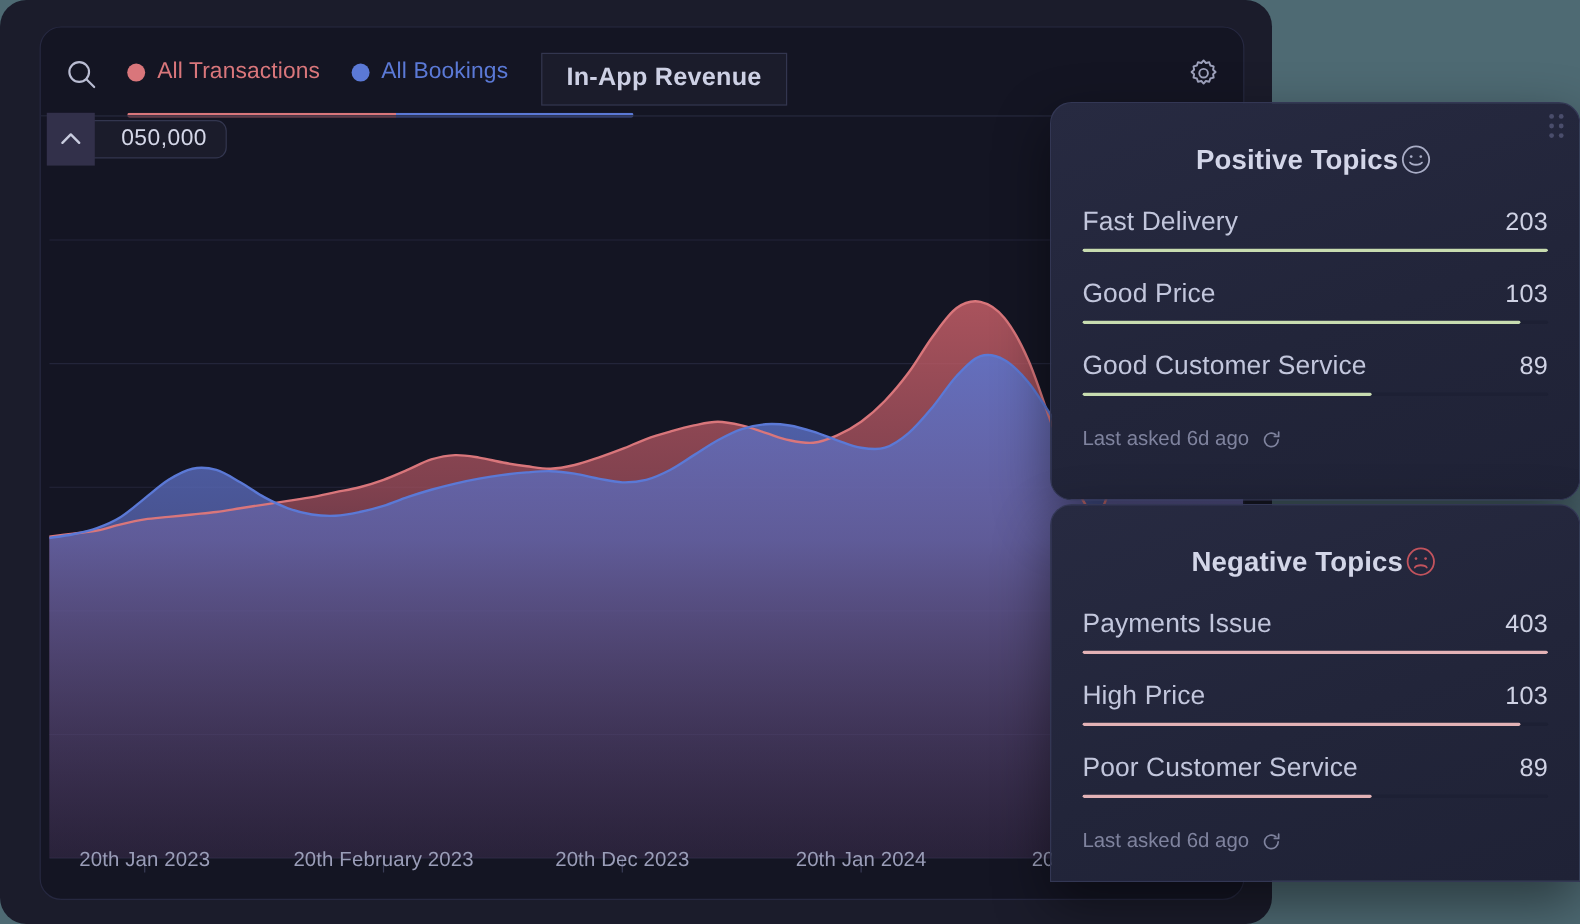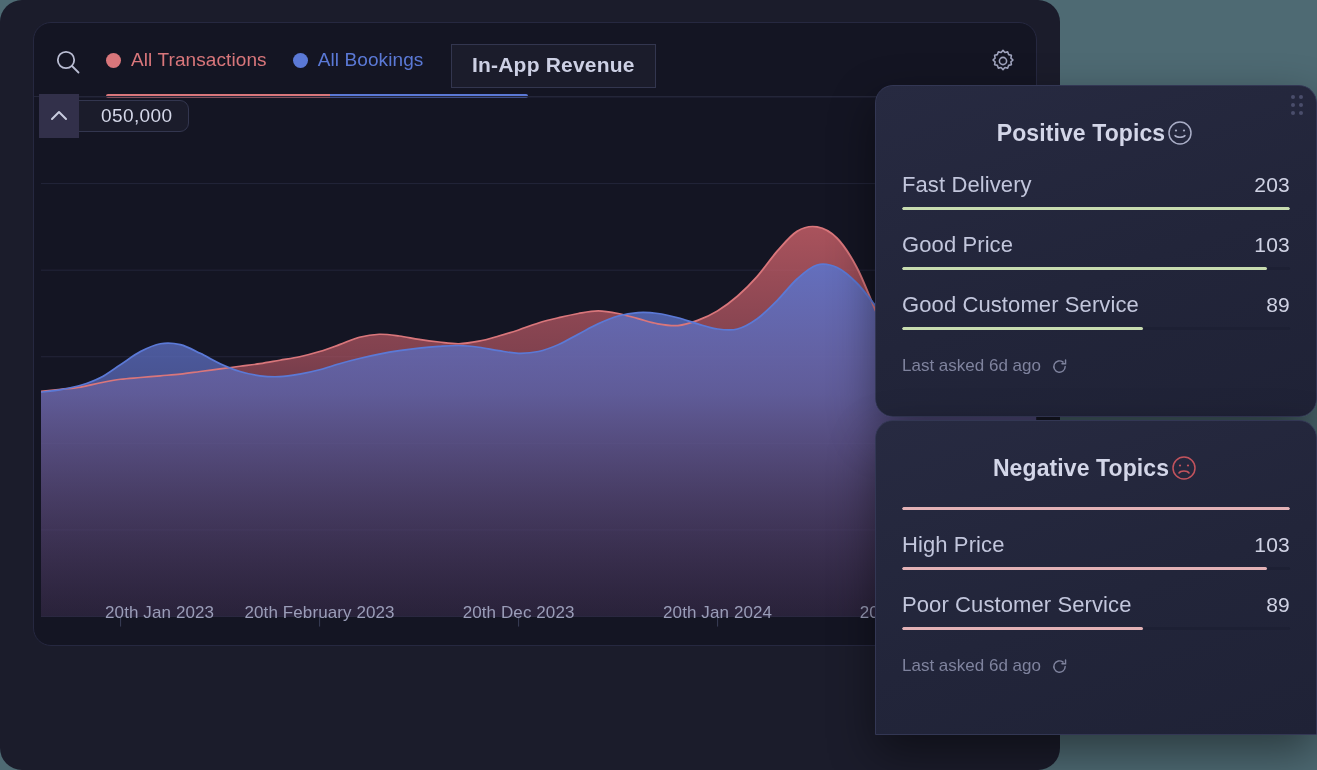--- a/index.html
+++ b/index.html
@@ -15,21 +15,21 @@
 
   
   .app-shell{
     position:absolute; left:0; top:0; width:1060px; height:770px;
     background:#1b1c2b;
     border-radius:22px 22px 22px 22px;
   }
 
   
   .chart-card{
-    position:absolute; left:33px; top:22px; width:1004px; height:624px;
+    position:absolute; left:33px; top:22px; width:1004px; height:728px;
     background:#141523;
     border:1px solid #262840;
     border-radius:18px;
     overflow:hidden;
   }
 
   
   .title-pill{
     position:absolute; left:417px; top:21px; z-index:40;
     padding:8px 20px 10px 20px;
@@ -219,21 +219,21 @@
             <line x1="680" x2="680" y1="620" y2="632" stroke="#3a3d57" stroke-width="1" vector-effect="non-scaling-stroke"></line>
             <line x1="880" x2="880" y1="620" y2="632" stroke="#3a3d57" stroke-width="1" vector-effect="non-scaling-stroke"></line>
           </g>
         <path id="area-transactions" fill="url(#gradTrans)" d="M0.00,351.33C3.33,350.90 13.33,349.61 20.00,348.75C26.67,347.89 33.33,347.46 40.00,346.17C46.67,344.88 53.33,342.55 60.00,341.00C66.67,339.45 73.33,337.90 80.00,336.87C86.67,335.83 93.33,335.49 100.00,334.80C106.67,334.11 113.33,333.42 120.00,332.73C126.67,332.04 133.33,331.53 140.00,330.67C146.67,329.81 153.33,328.60 160.00,327.57C166.67,326.53 173.33,325.50 180.00,324.47C186.67,323.43 193.33,322.40 200.00,321.37C206.67,320.33 213.33,319.47 220.00,318.27C226.67,317.06 233.33,315.51 240.00,314.13C246.67,312.76 253.33,311.72 260.00,310.00C266.67,308.28 273.33,306.21 280.00,303.80C286.67,301.39 293.33,298.38 300.00,295.53C306.67,292.69 313.33,288.82 320.00,286.75C326.67,284.68 333.33,283.39 340.00,283.13C346.67,282.88 353.33,284.17 360.00,285.20C366.67,286.23 373.33,288.13 380.00,289.33C386.67,290.54 393.33,291.57 400.00,292.43C406.67,293.29 413.33,294.67 420.00,294.50C426.67,294.33 433.33,292.95 440.00,291.40C446.67,289.85 453.33,287.44 460.00,285.20C466.67,282.96 473.33,280.55 480.00,277.97C486.67,275.38 493.33,272.11 500.00,269.70C506.67,267.29 513.33,265.39 520.00,263.50C526.67,261.61 533.33,259.71 540.00,258.33C546.67,256.96 553.33,255.23 560.00,255.23C566.67,255.23 573.33,256.78 580.00,258.33C586.67,259.88 593.33,262.47 600.00,264.53C606.67,266.60 613.33,269.36 620.00,270.73C626.67,272.11 633.33,273.49 640.00,272.80C646.67,272.11 653.33,269.53 660.00,266.60C666.67,263.67 673.33,260.06 680.00,255.23C686.67,250.41 693.33,244.56 700.00,237.67C706.67,230.78 713.33,222.86 720.00,213.90C726.67,204.94 733.33,192.89 740.00,183.93C746.67,174.98 753.33,164.99 760.00,160.17C766.67,155.34 773.33,153.62 780.00,155.00C786.67,156.38 793.33,160.34 800.00,168.43C806.67,176.53 813.33,188.58 820.00,203.57C826.67,218.55 833.33,240.59 840.00,258.33C846.67,276.07 853.33,297.94 860.00,310.00C866.67,322.06 873.33,338.42 880.00,330.67C886.67,322.92 893.33,289.33 900.00,263.50C906.67,237.67 913.33,203.22 920.00,175.67C926.67,148.11 933.33,117.11 940.00,98.17C946.67,79.22 953.33,63.72 960.00,62.00C966.67,60.28 973.33,74.92 980.00,87.83C986.67,100.75 996.67,130.89 1000.00,139.50 L1000,620 L0,620 Z"></path>
         <path id="area-bookings" fill="url(#gradBookings)" d="M0.00,352.37C3.33,351.85 13.33,350.64 20.00,349.27C26.67,347.89 33.33,346.51 40.00,344.10C46.67,341.69 53.33,338.93 60.00,334.80C66.67,330.67 73.33,324.47 80.00,319.30C86.67,314.13 93.33,307.93 100.00,303.80C106.67,299.67 113.33,295.88 120.00,294.50C126.67,293.12 133.33,293.64 140.00,295.53C146.67,297.43 153.33,302.08 160.00,305.87C166.67,309.66 173.33,314.65 180.00,318.27C186.67,321.88 193.33,325.16 200.00,327.57C206.67,329.98 213.33,331.70 220.00,332.73C226.67,333.77 233.33,334.11 240.00,333.77C246.67,333.42 253.33,332.04 260.00,330.67C266.67,329.29 273.33,327.57 280.00,325.50C286.67,323.43 293.33,320.51 300.00,318.27C306.67,316.03 313.33,313.96 320.00,312.07C326.67,310.17 333.33,308.45 340.00,306.90C346.67,305.35 353.33,303.97 360.00,302.77C366.67,301.56 373.33,300.53 380.00,299.67C386.67,298.81 393.33,298.12 400.00,297.60C406.67,297.08 413.33,296.39 420.00,296.57C426.67,296.74 433.33,297.60 440.00,298.63C446.67,299.67 453.33,301.56 460.00,302.77C466.67,303.97 473.33,305.69 480.00,305.87C486.67,306.04 493.33,305.52 500.00,303.80C506.67,302.08 513.33,298.98 520.00,295.53C526.67,292.09 533.33,287.27 540.00,283.13C546.67,279.00 553.33,274.35 560.00,270.73C566.67,267.12 573.33,263.67 580.00,261.43C586.67,259.19 593.33,257.82 600.00,257.30C606.67,256.78 613.33,257.30 620.00,258.33C626.67,259.37 633.33,261.43 640.00,263.50C646.67,265.57 653.33,268.49 660.00,270.73C666.67,272.97 673.33,275.90 680.00,276.93C686.67,277.97 693.33,279.00 700.00,276.93C706.67,274.87 713.33,270.22 720.00,264.53C726.67,258.85 733.33,250.76 740.00,242.83C746.67,234.91 753.33,224.06 760.00,217.00C766.67,209.94 773.33,202.71 780.00,200.47C786.67,198.23 793.33,199.95 800.00,203.57C806.67,207.18 813.33,214.24 820.00,222.17C826.67,230.09 833.33,241.63 840.00,251.10C846.67,260.57 853.33,272.63 860.00,279.00C866.67,285.37 873.33,291.57 880.00,289.33C886.67,287.09 893.33,275.90 900.00,265.57C906.67,255.23 913.33,240.59 920.00,227.33C926.67,214.07 933.33,198.06 940.00,186.00C946.67,173.94 953.33,163.09 960.00,155.00C966.67,146.91 973.33,139.16 980.00,137.43C986.67,135.71 996.67,143.46 1000.00,144.67 L1000,620 L0,620 Z"></path>
         <path id="line-transactions" fill="none" stroke="#d9767b" stroke-width="2" d="M0.00,351.33C3.33,350.90 13.33,349.61 20.00,348.75C26.67,347.89 33.33,347.46 40.00,346.17C46.67,344.88 53.33,342.55 60.00,341.00C66.67,339.45 73.33,337.90 80.00,336.87C86.67,335.83 93.33,335.49 100.00,334.80C106.67,334.11 113.33,333.42 120.00,332.73C126.67,332.04 133.33,331.53 140.00,330.67C146.67,329.81 153.33,328.60 160.00,327.57C166.67,326.53 173.33,325.50 180.00,324.47C186.67,323.43 193.33,322.40 200.00,321.37C206.67,320.33 213.33,319.47 220.00,318.27C226.67,317.06 233.33,315.51 240.00,314.13C246.67,312.76 253.33,311.72 260.00,310.00C266.67,308.28 273.33,306.21 280.00,303.80C286.67,301.39 293.33,298.38 300.00,295.53C306.67,292.69 313.33,288.82 320.00,286.75C326.67,284.68 333.33,283.39 340.00,283.13C346.67,282.88 353.33,284.17 360.00,285.20C366.67,286.23 373.33,288.13 380.00,289.33C386.67,290.54 393.33,291.57 400.00,292.43C406.67,293.29 413.33,294.67 420.00,294.50C426.67,294.33 433.33,292.95 440.00,291.40C446.67,289.85 453.33,287.44 460.00,285.20C466.67,282.96 473.33,280.55 480.00,277.97C486.67,275.38 493.33,272.11 500.00,269.70C506.67,267.29 513.33,265.39 520.00,263.50C526.67,261.61 533.33,259.71 540.00,258.33C546.67,256.96 553.33,255.23 560.00,255.23C566.67,255.23 573.33,256.78 580.00,258.33C586.67,259.88 593.33,262.47 600.00,264.53C606.67,266.60 613.33,269.36 620.00,270.73C626.67,272.11 633.33,273.49 640.00,272.80C646.67,272.11 653.33,269.53 660.00,266.60C666.67,263.67 673.33,260.06 680.00,255.23C686.67,250.41 693.33,244.56 700.00,237.67C706.67,230.78 713.33,222.86 720.00,213.90C726.67,204.94 733.33,192.89 740.00,183.93C746.67,174.98 753.33,164.99 760.00,160.17C766.67,155.34 773.33,153.62 780.00,155.00C786.67,156.38 793.33,160.34 800.00,168.43C806.67,176.53 813.33,188.58 820.00,203.57C826.67,218.55 833.33,240.59 840.00,258.33C846.67,276.07 853.33,297.94 860.00,310.00C866.67,322.06 873.33,338.42 880.00,330.67C886.67,322.92 893.33,289.33 900.00,263.50C906.67,237.67 913.33,203.22 920.00,175.67C926.67,148.11 933.33,117.11 940.00,98.17C946.67,79.22 953.33,63.72 960.00,62.00C966.67,60.28 973.33,74.92 980.00,87.83C986.67,100.75 996.67,130.89 1000.00,139.50"></path>
         <path id="line-bookings" fill="none" stroke="#5b79d6" stroke-width="2" d="M0.00,352.37C3.33,351.85 13.33,350.64 20.00,349.27C26.67,347.89 33.33,346.51 40.00,344.10C46.67,341.69 53.33,338.93 60.00,334.80C66.67,330.67 73.33,324.47 80.00,319.30C86.67,314.13 93.33,307.93 100.00,303.80C106.67,299.67 113.33,295.88 120.00,294.50C126.67,293.12 133.33,293.64 140.00,295.53C146.67,297.43 153.33,302.08 160.00,305.87C166.67,309.66 173.33,314.65 180.00,318.27C186.67,321.88 193.33,325.16 200.00,327.57C206.67,329.98 213.33,331.70 220.00,332.73C226.67,333.77 233.33,334.11 240.00,333.77C246.67,333.42 253.33,332.04 260.00,330.67C266.67,329.29 273.33,327.57 280.00,325.50C286.67,323.43 293.33,320.51 300.00,318.27C306.67,316.03 313.33,313.96 320.00,312.07C326.67,310.17 333.33,308.45 340.00,306.90C346.67,305.35 353.33,303.97 360.00,302.77C366.67,301.56 373.33,300.53 380.00,299.67C386.67,298.81 393.33,298.12 400.00,297.60C406.67,297.08 413.33,296.39 420.00,296.57C426.67,296.74 433.33,297.60 440.00,298.63C446.67,299.67 453.33,301.56 460.00,302.77C466.67,303.97 473.33,305.69 480.00,305.87C486.67,306.04 493.33,305.52 500.00,303.80C506.67,302.08 513.33,298.98 520.00,295.53C526.67,292.09 533.33,287.27 540.00,283.13C546.67,279.00 553.33,274.35 560.00,270.73C566.67,267.12 573.33,263.67 580.00,261.43C586.67,259.19 593.33,257.82 600.00,257.30C606.67,256.78 613.33,257.30 620.00,258.33C626.67,259.37 633.33,261.43 640.00,263.50C646.67,265.57 653.33,268.49 660.00,270.73C666.67,272.97 673.33,275.90 680.00,276.93C686.67,277.97 693.33,279.00 700.00,276.93C706.67,274.87 713.33,270.22 720.00,264.53C726.67,258.85 733.33,250.76 740.00,242.83C746.67,234.91 753.33,224.06 760.00,217.00C766.67,209.94 773.33,202.71 780.00,200.47C786.67,198.23 793.33,199.95 800.00,203.57C806.67,207.18 813.33,214.24 820.00,222.17C826.67,230.09 833.33,241.63 840.00,251.10C846.67,260.57 853.33,272.63 860.00,279.00C866.67,285.37 873.33,291.57 880.00,289.33C886.67,287.09 893.33,275.90 900.00,265.57C906.67,255.23 913.33,240.59 920.00,227.33C926.67,214.07 933.33,198.06 940.00,186.00C946.67,173.94 953.33,163.09 960.00,155.00C966.67,146.91 973.33,139.16 980.00,137.43C986.67,135.71 996.67,143.46 1000.00,144.67"></path>
       </svg>
 
       <div class="xaxis" id="xaxis">
-          <span style="left: 8%; transform: translateX(-50%); margin-left: 39px;">20th Jan 2023</span>
+          <span style="left: 8%; transform: translateX(-50%);">20th Jan 2023</span>
           <span style="left: 28%; transform: translateX(-50%);">20th February 2023</span>
           <span style="left: 48%; transform: translateX(-50%);">20th Dec 2023</span>
           <span style="left: 68%; transform: translateX(-50%);">20th Jan 2024</span>
           <span style="left: 88%; transform: translateX(-50%);">20th May 2024</span>
         </div>
     </div>
 
     <div class="y-pill-handle">
       <svg viewBox="0 0 22 22" fill="none" stroke="#c9ccdf" stroke-width="2" stroke-linecap="round" stroke-linejoin="round">
         <polyline points="4,14 11,7 18,14"></polyline>
@@ -326,20 +326,24 @@
           <circle cx="15" cy="15" r="11"></circle>
           <circle cx="11" cy="12.5" r="1.1" fill="#c2535d" stroke="none"></circle>
           <circle cx="19" cy="12.5" r="1.1" fill="#c2535d" stroke="none"></circle>
           <path d="M10 20c1.6-2.6 8.4-2.6 10 0"></path>
         </svg>
       </span>
     </div>
 
     <div id="negative-rows">
         <div class="topic-row">
+          <div class="topic-row-top">
+            <span class="topic-name">Payments Issue</span>
+            <span class="topic-count">403</span>
+          </div>
           <div class="topic-track">
             <div class="topic-fill" style="width: 100%; background: rgb(227, 178, 182);"></div>
           </div>
         </div>
         <div class="topic-row">
           <div class="topic-row-top">
             <span class="topic-name">High Price</span>
             <span class="topic-count">103</span>
           </div>
           <div class="topic-track">

